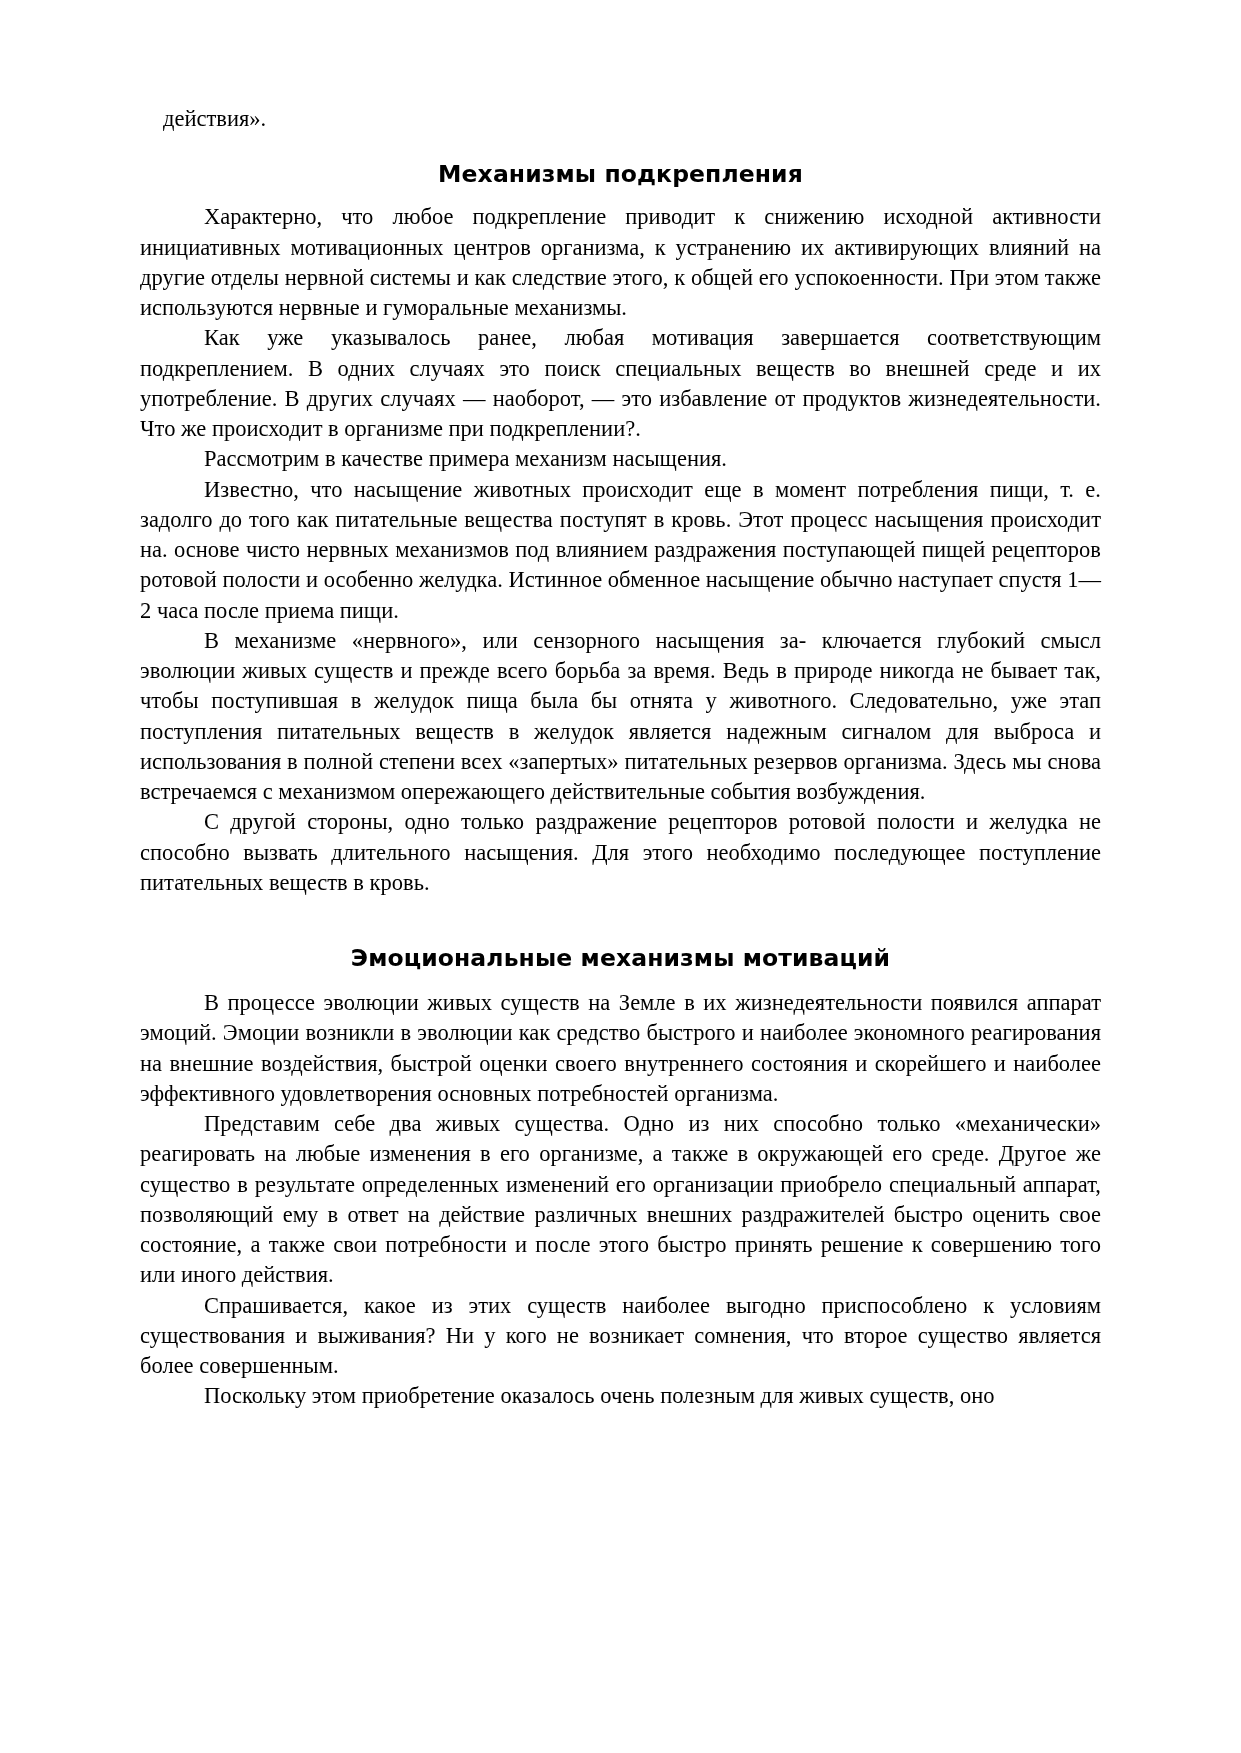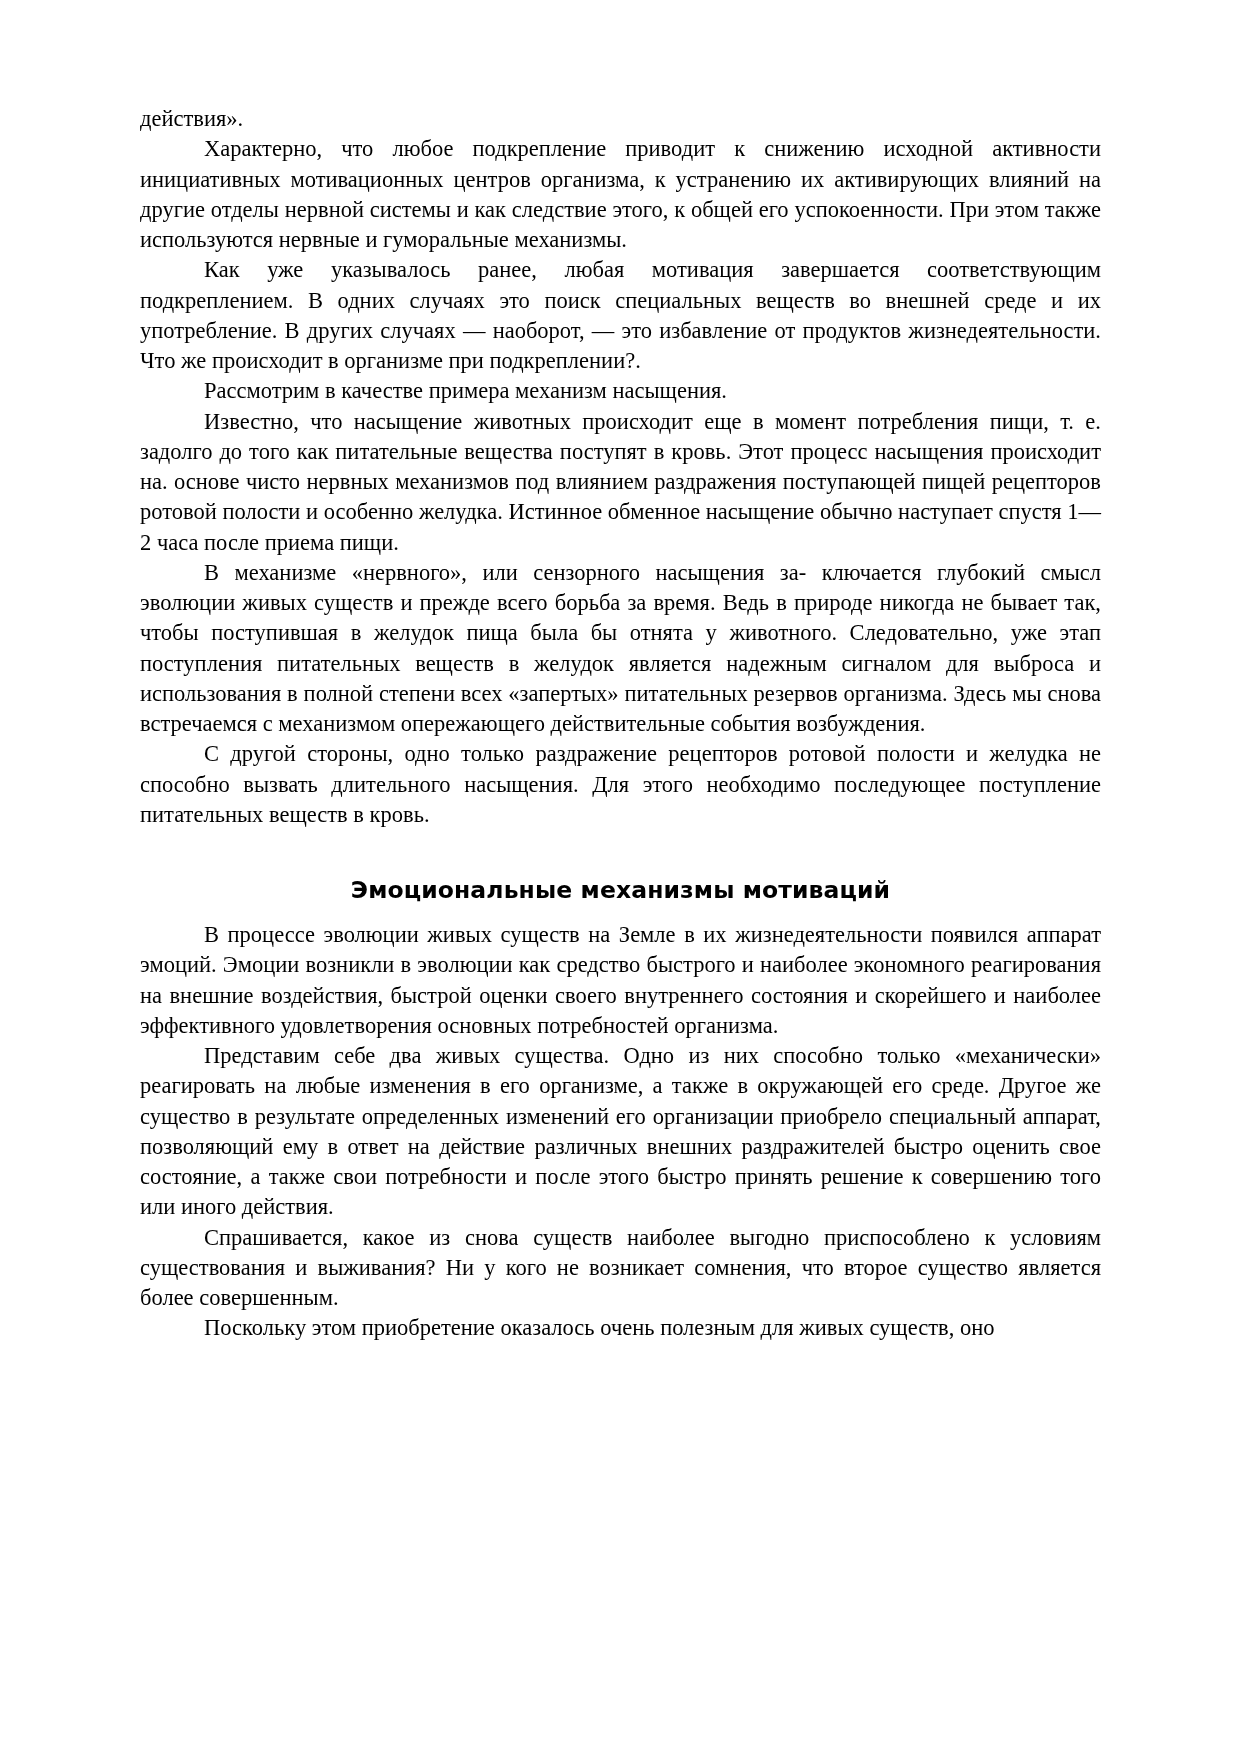--- a/index.html
+++ b/index.html
@@ -25,48 +25,50 @@
     line-height: 1.345;
     text-align: justify;
     margin: 0;
     hyphens: manual;
   }
   .indent {
     text-indent: 64px;
   }
   .no-indent {
     text-indent: 0;
+    margin-left: 23px;
   }
   h2.section-heading {
     font-family: "DejaVu Sans", "Liberation Sans", sans-serif;
     font-size: 23.5px;
     font-weight: bold;
     text-align: center;
     margin: 26px 0 14px 0;
     letter-spacing: 0.1px;
   }
   h2.section-heading.second {
     margin: 46px 0 16px 0;
   }
 </style>
 </head>
 <body>
 
 <div class="page">
 
   <p class="body-text no-indent">действия».</p>
 
+  <h2 class="section-heading">Механизмы подкрепления</h2>
 
   <p class="body-text indent">Характерно, что любое подкрепление приводит к снижению исходной активности инициативных мотивационных центров организма, к устранению их активирующих влияний на другие отделы нервной системы и как следствие этого, к общей его успокоенности. При этом также используются нервные и гуморальные механизмы.</p>
   <p class="body-text indent">Как уже указывалось ранее, любая мотивация завершается соответствующим подкреплением. В одних случаях это поиск специальных веществ во внешней среде и их употребление. В других случаях — наоборот, — это избавление от продуктов жизнедеятельности. Что же происходит в организме при подкреплении?.</p>
   <p class="body-text indent">Рассмотрим в качестве примера механизм насыщения.</p>
   <p class="body-text indent">Известно, что насыщение животных происходит еще в момент потребления пищи, т. е. задолго до того как питательные вещества поступят в кровь. Этот процесс насыщения происходит на. основе чисто нервных механизмов под влиянием раздражения поступающей пищей рецепторов ротовой полости и особенно желудка. Истинное обменное насыщение обычно наступает спустя 1—2 часа после приема пищи.</p>
   <p class="body-text indent">В механизме «нервного», или сензорного насыщения за- ключается глубокий смысл эволюции живых существ и прежде всего борьба за время. Ведь в природе никогда не бывает так, чтобы поступившая в желудок пища была бы отнята у животного. Следовательно, уже этап поступления питательных веществ в желудок является надежным сигналом для выброса и использования в полной степени всех «запертых» питательных резервов организма. Здесь мы снова встречаемся с механизмом опережающего действительные события возбуждения.</p>
   <p class="body-text indent">С другой стороны, одно только раздражение рецепторов ротовой полости и желудка не способно вызвать длительного насыщения. Для этого необходимо последующее поступление питательных веществ в кровь.</p>
 
   <h2 class="section-heading second">Эмоциональные механизмы мотиваций</h2>
 
   <p class="body-text indent">В процессе эволюции живых существ на Земле в их жизнедеятельности появился аппарат эмоций. Эмоции возникли в эволюции как средство быстрого и наиболее экономного реагирования на внешние воздействия, быстрой оценки своего внутреннего состояния и скорейшего и наиболее эффективного удовлетворения основных потребностей организма.</p>
   <p class="body-text indent">Представим себе два живых существа. Одно из них способно только «механически» реагировать на любые изменения в его организме, а также в окружающей его среде. Другое же существо в результате определенных изменений его организации приобрело специальный аппарат, позволяющий ему в ответ на действие различных внешних раздражителей быстро оценить свое состояние, а также свои потребности и после этого быстро принять решение к совершению того или иного действия.</p>
-  <p class="body-text indent">Спрашивается, какое из снова существ наиболее выгодно приспособлено к условиям существования и выживания? Ни у кого не возникает сомнения, что второе существо является более совершенным.</p>
+  <p class="body-text indent">Спрашивается, какое из этих существ наиболее выгодно приспособлено к условиям существования и выживания? Ни у кого не возникает сомнения, что второе существо является более совершенным.</p>
   <p class="body-text indent">Поскольку этом приобретение оказалось очень полезным для живых существ, оно</p>
 
 </div>
 
 </body></html>

